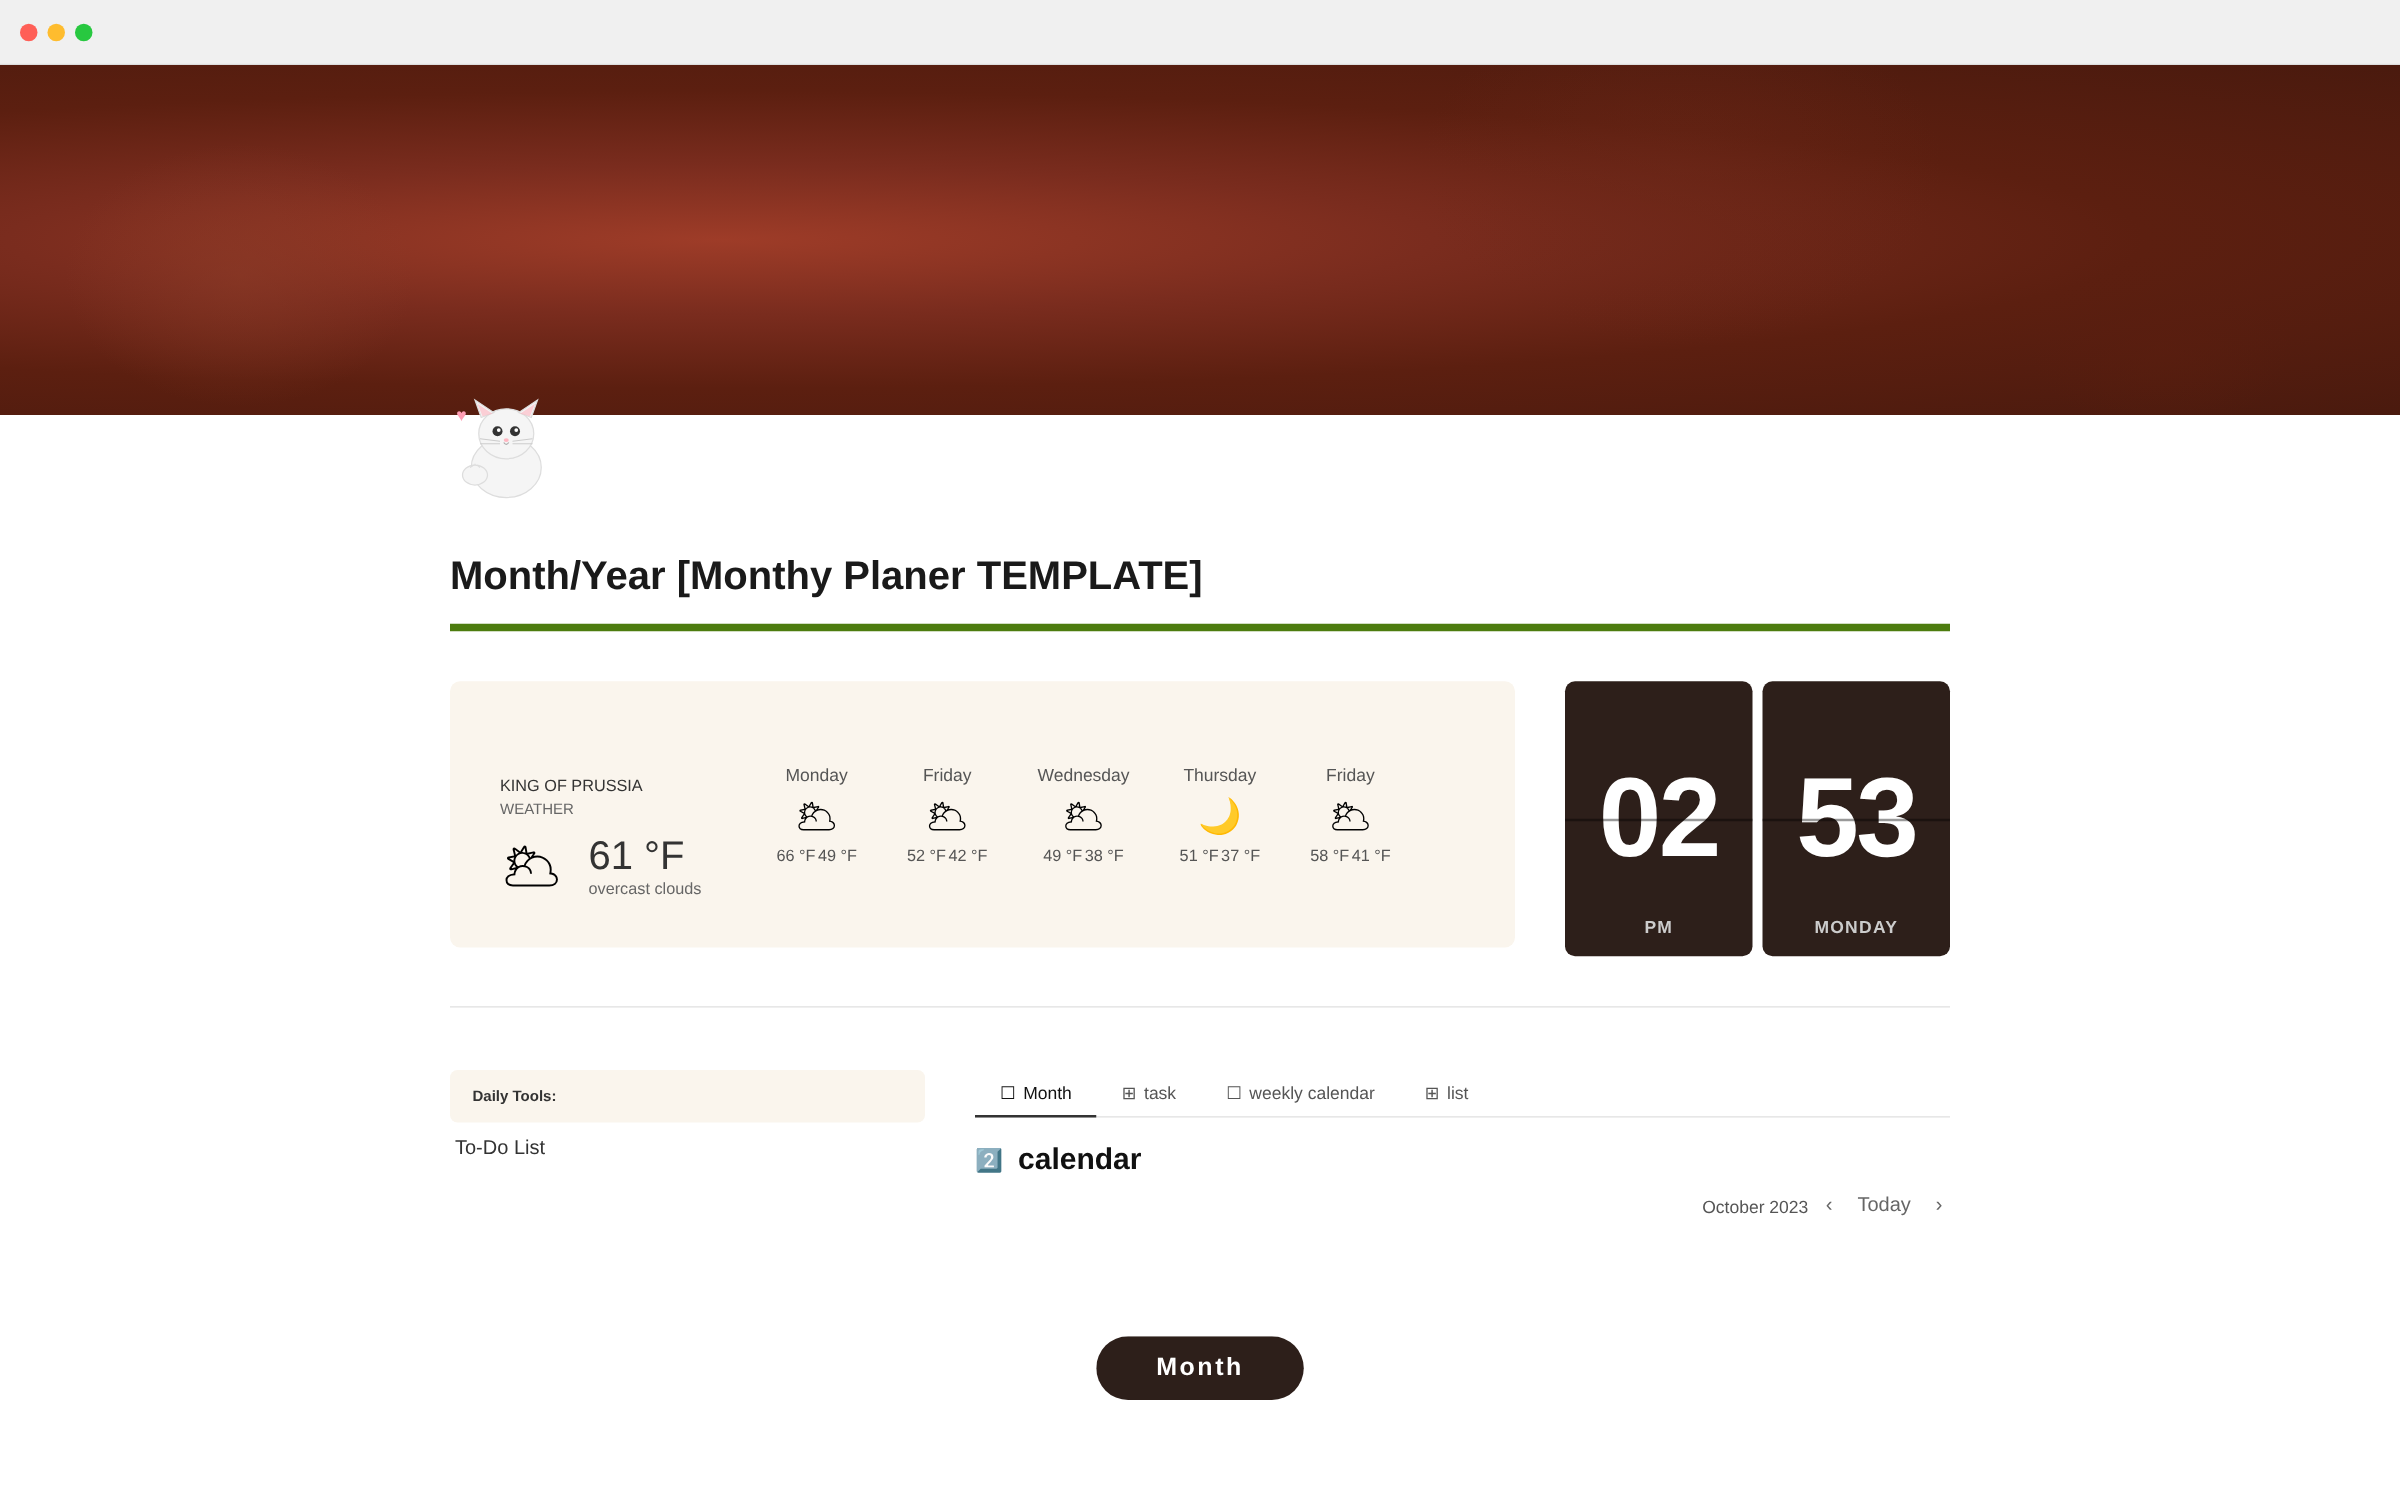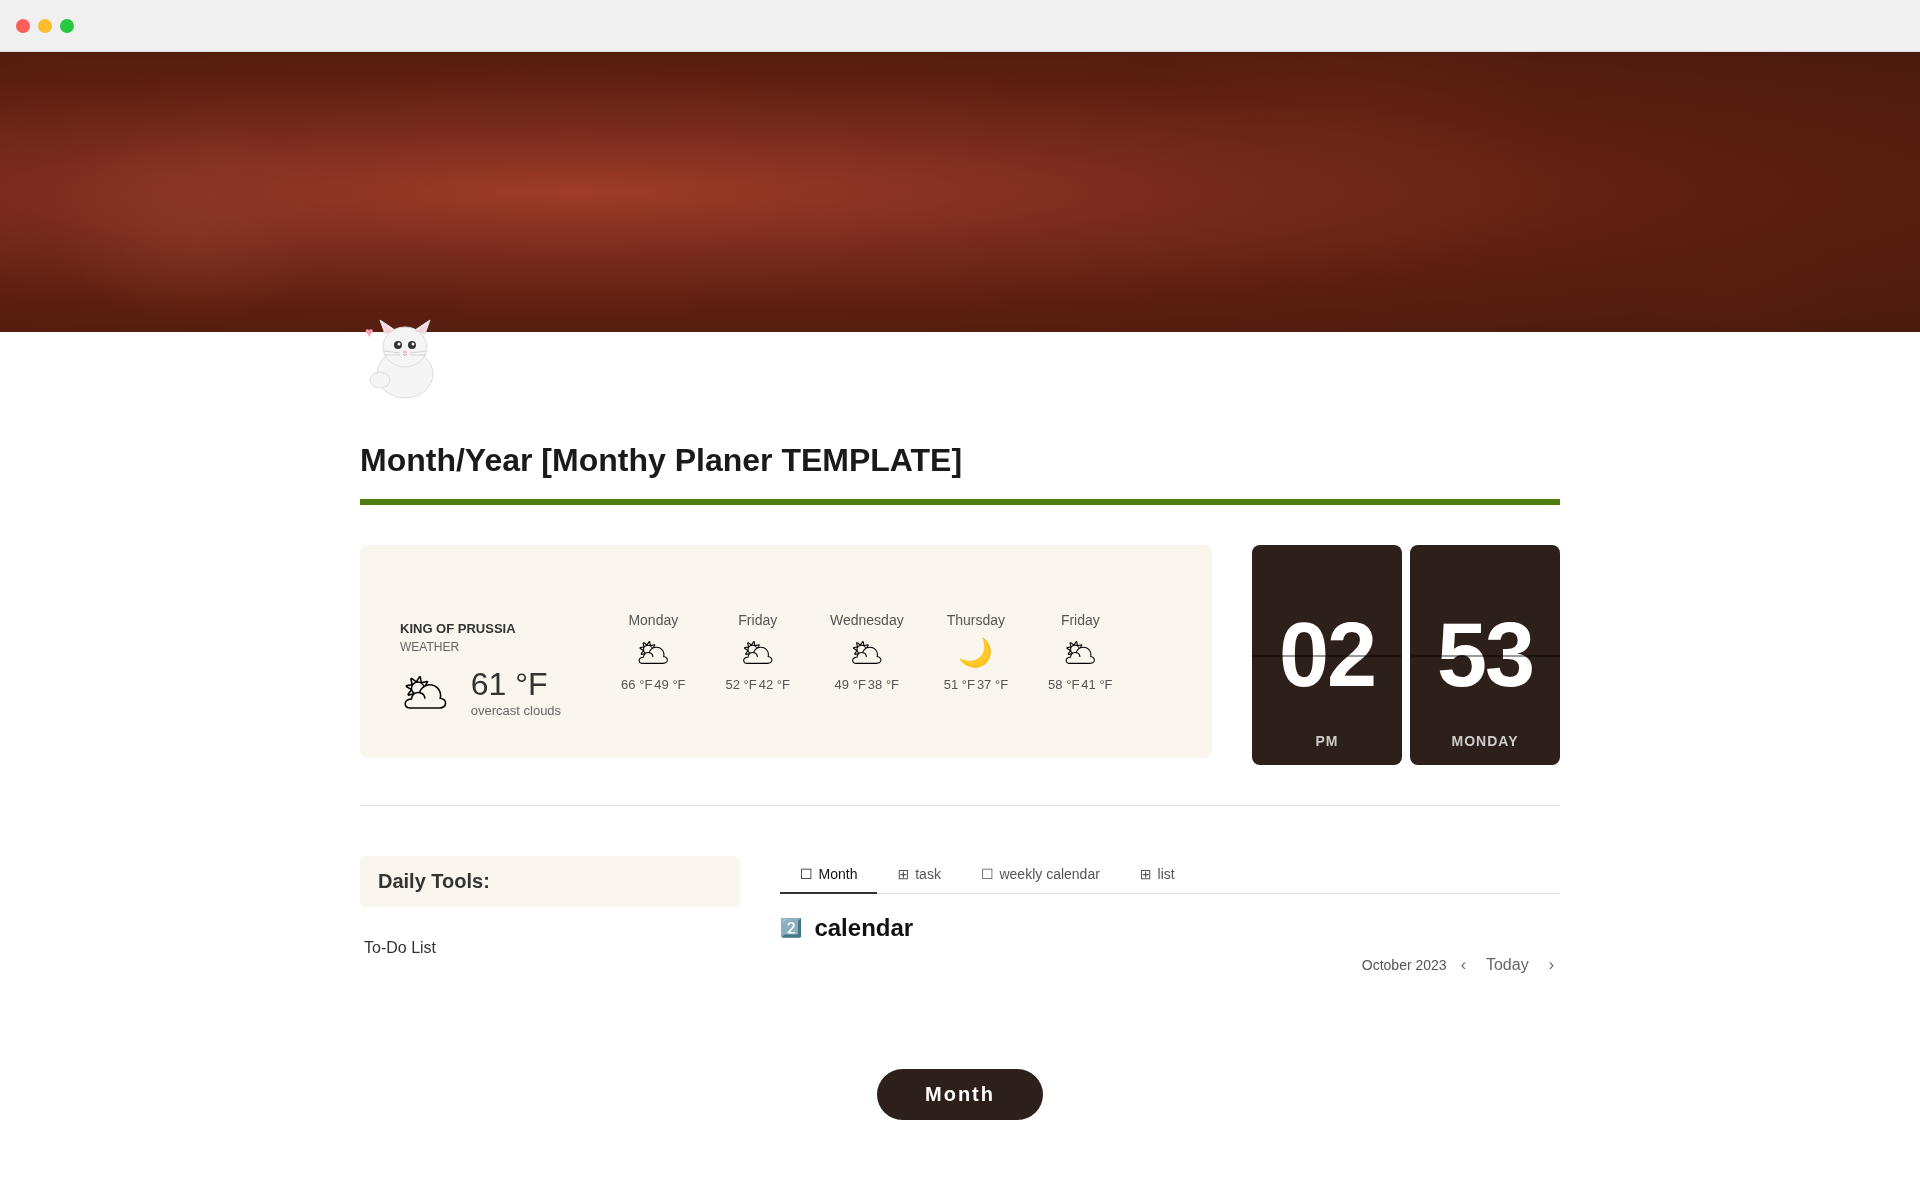--- a/index.html
+++ b/index.html
@@ -96,21 +96,21 @@
       gap: 60px;
       min-height: 200px;
     }
     .weather-current {
       display: flex;
       flex-direction: column;
       gap: 4px;
     }
     .weather-location {
       font-size: 13px;
-      font-weight: 700;
+      font-weight: 400;
       color: #333;
       margin-top: 36px;
     }
     .weather-label {
       font-size: 12px;
       color: #666;
     }
     .weather-main {
       display: flex;
       align-items: center;
@@ -204,24 +204,23 @@
 
     
     .daily-tools {
       width: 380px;
       flex-shrink: 0;
     }
     .daily-tools-header {
       background: #faf5ed;
       padding: 14px 18px;
       border-radius: 6px;
-      font-size: 20px;
+      font-size: 12px;
       font-weight: 700;
       color: #333;
-      margin-bottom: 20px;
     }
     .tools-item {
       font-size: 16px;
       color: #333;
       padding: 12px 4px;
       cursor: pointer;
     }
 
     
     .calendar-section {

